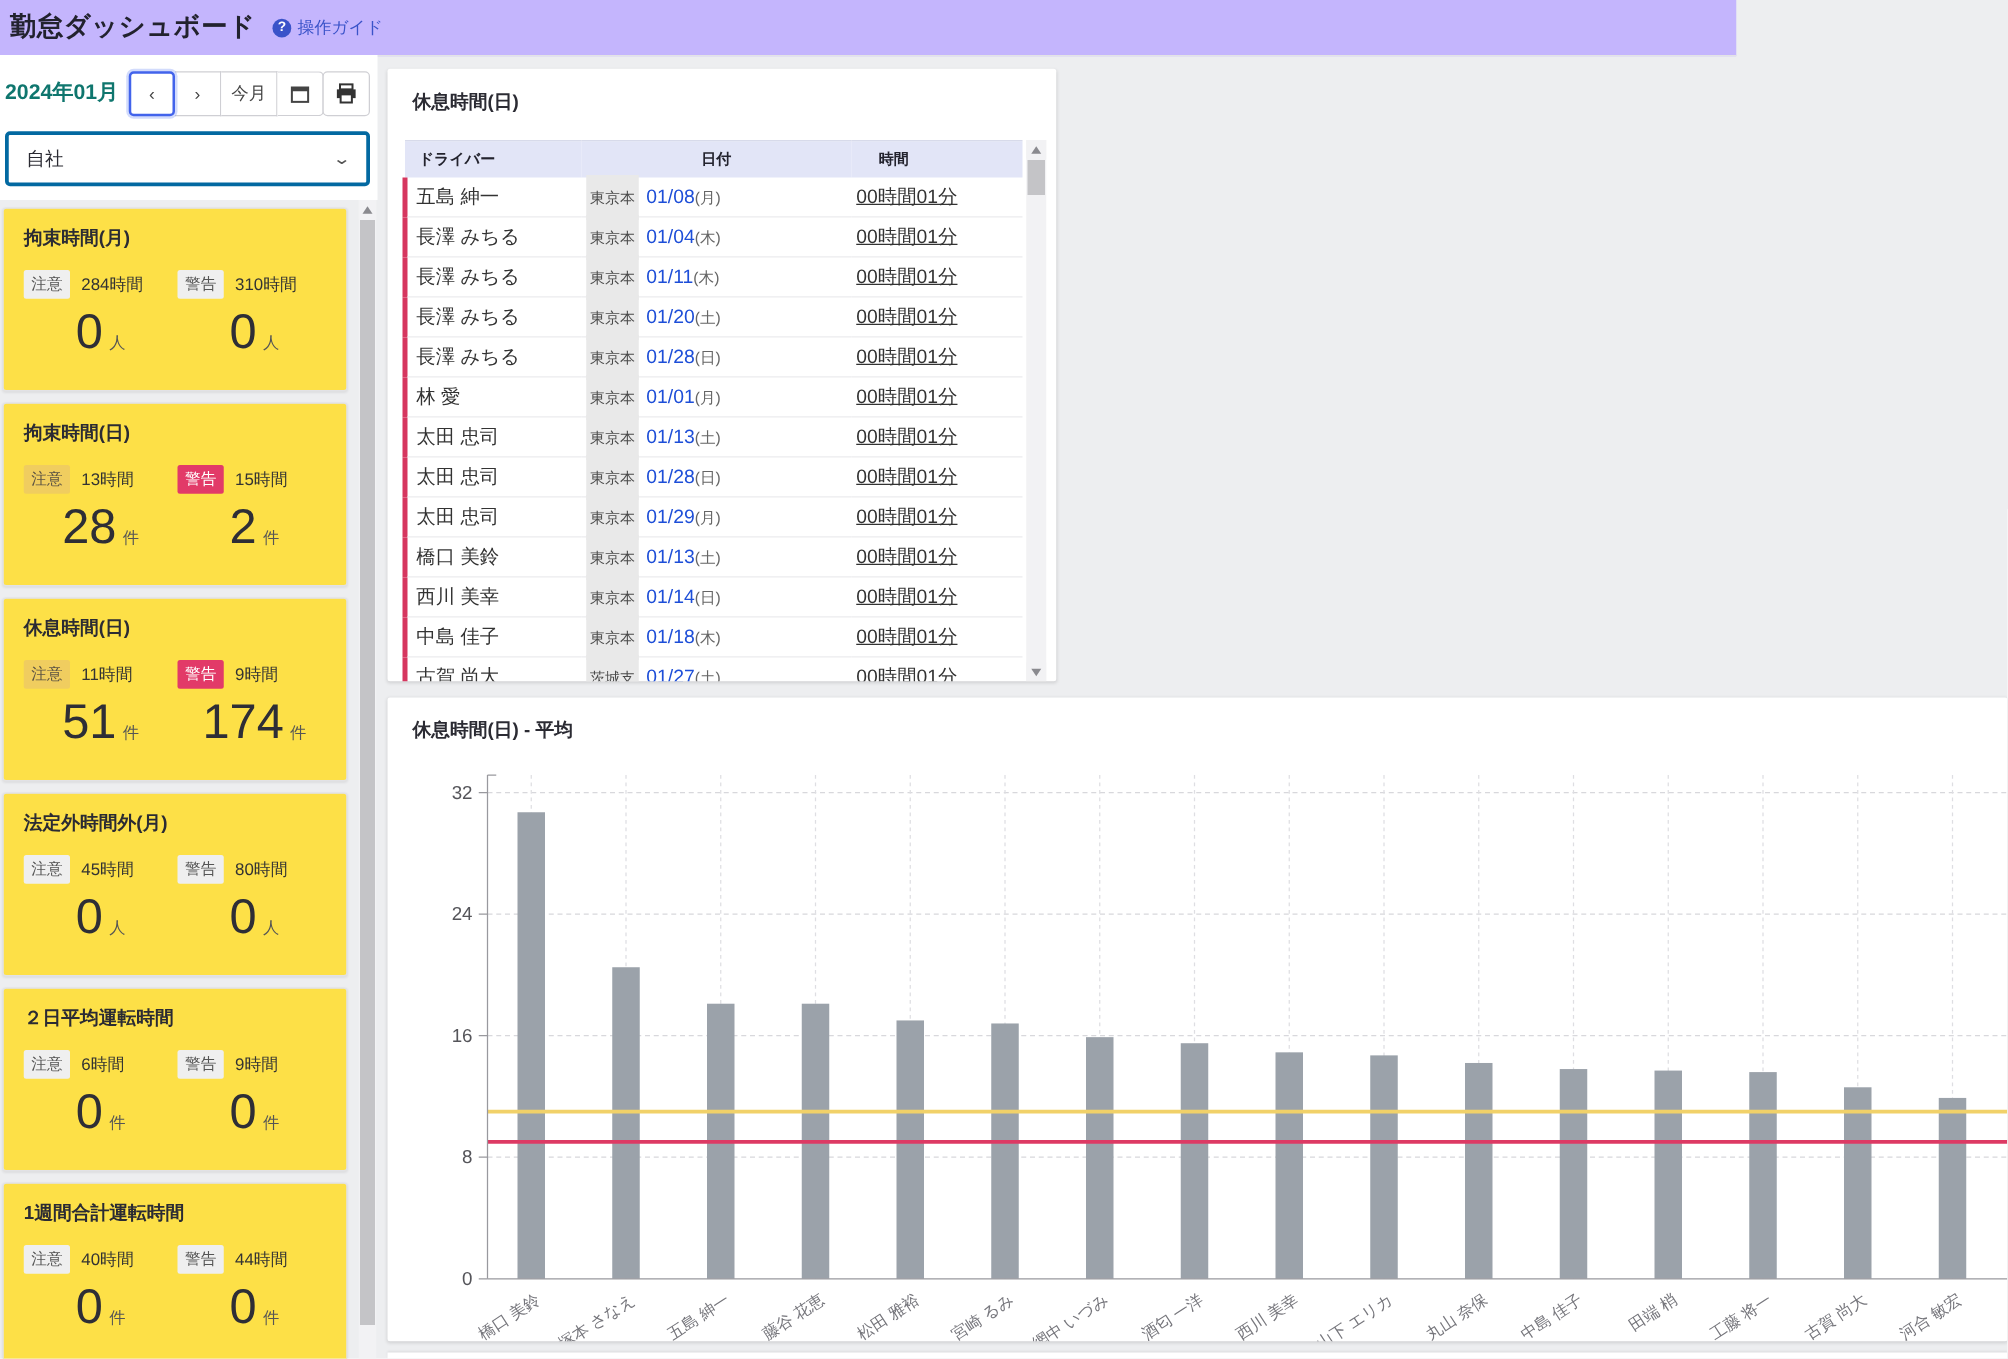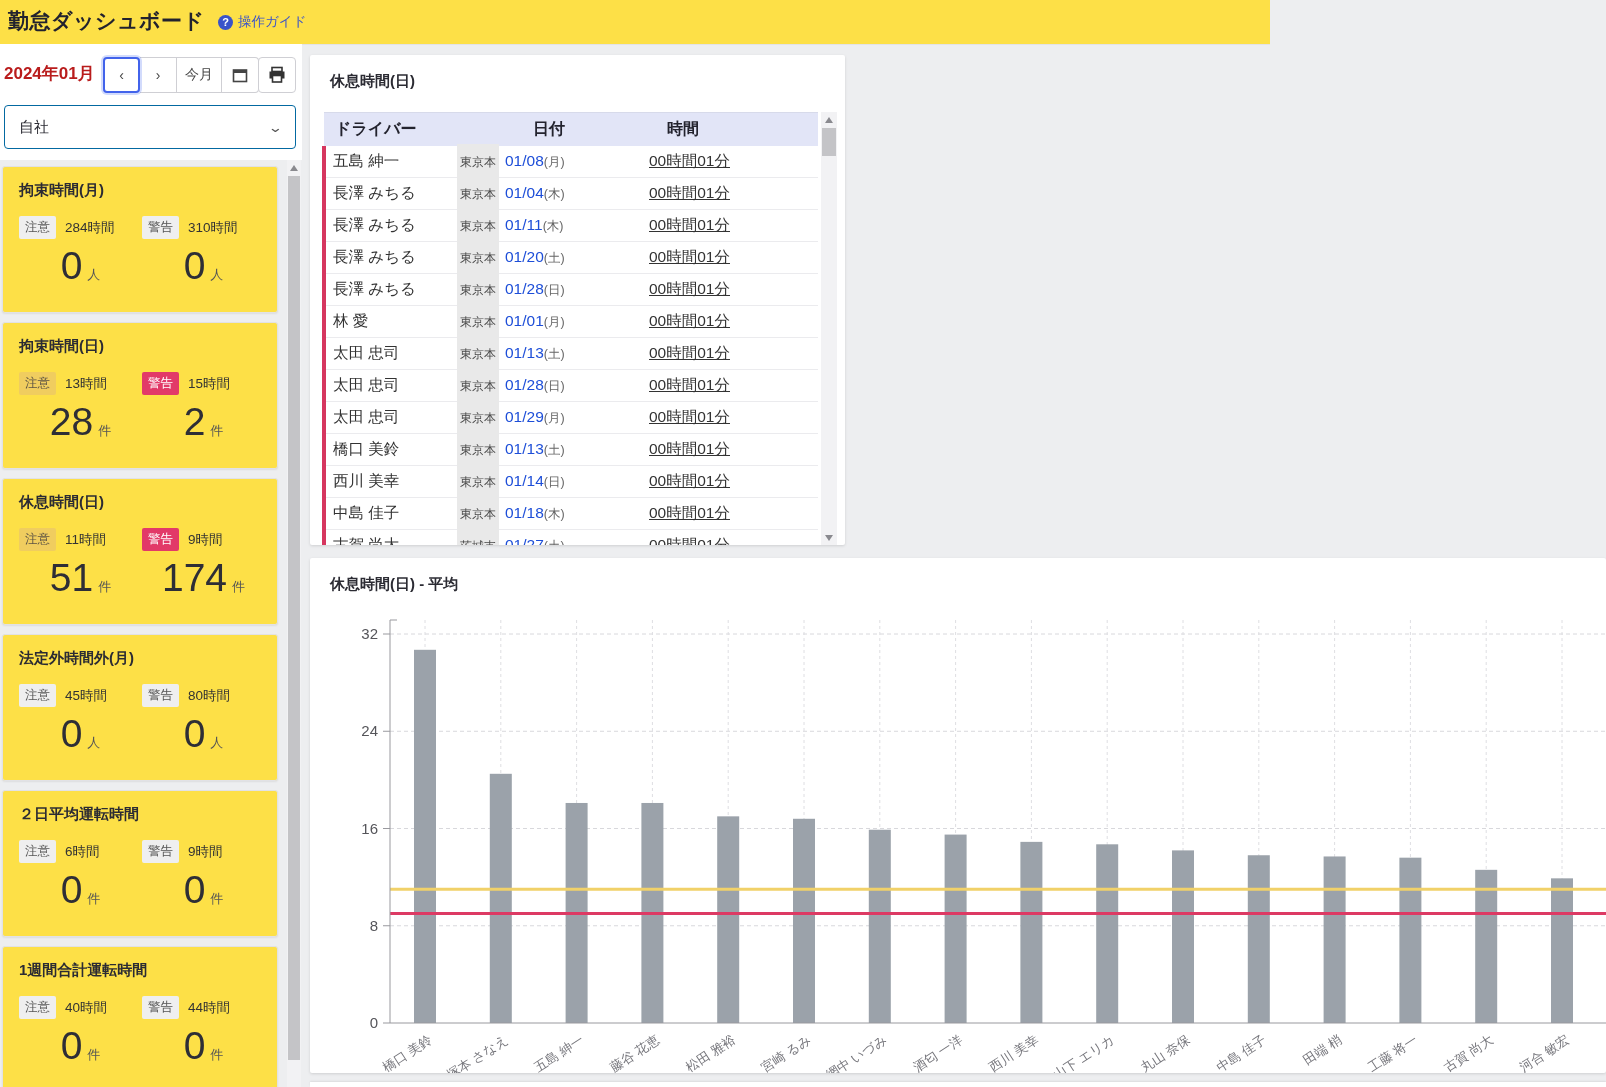--- a/index.html
+++ b/index.html
@@ -1,38 +1,38 @@
 <!DOCTYPE html>
 <html><head>
 <meta charset="utf-8">
 <style>
   html,body{margin:0;padding:0;}
   body{font-family:"Liberation Sans","DejaVu Sans",sans-serif;color:#2b2b33;}
   #app{position:relative;width:1606px;height:1087px;background:#edeef0;overflow:hidden;}
 
   
-  .topbar{position:absolute;left:0;top:0;width:1270px;height:44px;background:#fde047;border-bottom:1px solid #e3e3e6;}
+  .topbar{position:absolute;left:0;top:0;width:1389px;height:44px;background:#c4b5fd;border-bottom:1px solid #e3e3e6;}
   .page-title{position:absolute;left:8px;top:7px;font-size:21px;font-weight:bold;color:#22222e;letter-spacing:.5px;}
   .help{position:absolute;left:218px;top:13px;display:flex;align-items:center;gap:5px;cursor:pointer;}
   .help-q{width:15px;height:15px;border-radius:50%;background:#3a53c9;color:#fff;font-size:11px;font-weight:bold;
           display:flex;align-items:center;justify-content:center;}
   .help-label{color:#3a53c9;font-size:13.5px;}
 
   
   .side-top{position:absolute;left:0;top:44px;width:302px;height:116px;background:#fff;}
-  .month-label{position:absolute;left:4px;top:62px;font-size:17px;font-weight:bold;color:#b91c1c;}
+  .month-label{position:absolute;left:4px;top:62px;font-size:17px;font-weight:bold;color:#0f766e;}
   .btn-group{position:absolute;left:103px;top:57px;display:flex;height:36px;}
   .btn{background:#fff;border:1px solid #cfcfd4;border-left-width:0;min-width:37px;display:flex;align-items:center;
        justify-content:center;font-size:14px;color:#444;cursor:pointer;box-sizing:border-box;padding:0 8px;}
   .btn:first-child{border-left-width:1px;border-radius:4px 0 0 4px;}
   .btn:last-child{border-radius:0 4px 4px 0;}
   .btn.focused{border:2px solid #4263eb;border-radius:4px;box-shadow:0 0 0 2px rgba(76,110,245,.25);z-index:1;}
   .btn-print{position:absolute;left:258px;top:57px;width:38px;height:36px;background:#fff;border:1px solid #cfcfd4;
              border-radius:4px;display:flex;align-items:center;justify-content:center;cursor:pointer;box-sizing:border-box;}
-  .company-select{position:absolute;left:4px;top:105px;width:292px;height:44px;background:#fff;border:1px solid #0369a1;
+  .company-select{position:absolute;left:4px;top:105px;width:292px;height:44px;background:#fff;border:3px solid #0369a1;
              border-radius:4px;display:flex;align-items:center;padding:0 14px;box-sizing:border-box;font-size:15px;
              color:#2b2b33;cursor:pointer;justify-content:space-between;}
   .chev{font-size:13px;color:#555;transform:scaleX(1.4);}
 
   
   .cards{position:absolute;left:2px;top:166px;width:276px;}
   .card{background:#fde047;border:1px solid #e2e2e5;border-radius:3px;box-shadow:0 1px 2px rgba(0,0,0,.07);
         margin-bottom:9px;padding:14px 12px 16px 16px;box-sizing:border-box;height:147px;}
   .card h3{margin:0;font-size:15px;font-weight:bold;color:#2b2b33;}
   .metrics{display:flex;margin-top:16px;}
@@ -54,21 +54,21 @@
   .tri-up{width:0;height:0;border-left:4px solid transparent;border-right:4px solid transparent;border-bottom:6px solid #8a8a8f;}
   .tri-down{width:0;height:0;border-left:4px solid transparent;border-right:4px solid transparent;border-top:6px solid #8a8a8f;}
 
   
   .panel{position:absolute;background:#fff;box-shadow:0 1px 3px rgba(0,0,0,.13);border-radius:2px;}
   .panel-title{font-size:15px;font-weight:bold;color:#2b2b33;padding:17px 0 0 20px;}
 
   
   #table-panel{left:310px;top:55px;width:535px;height:490px;overflow:hidden;}
   .rest-table{position:absolute;left:12px;top:57px;width:496px;border-collapse:collapse;table-layout:fixed;}
-  .rest-table th{background:#e2e5f7;font-size:16px;font-weight:bold;color:#23232e;padding:6px 0;border-top:1px solid #d7daea;}
+  .rest-table th{background:#e2e5f7;font-size:12px;font-weight:bold;color:#23232e;padding:6px 12px;border-top:1px solid #d7daea;}
   .rest-table th.c-driver{text-align:left;padding-left:11px;width:118px;}
   .rest-table th.c-date{width:192px;text-align:center;}
   .rest-table th.c-time{text-align:left;padding-left:22px;}
   .rest-table td{border-bottom:1px solid #ebebee;padding:5px 4px;font-size:15.5px;color:#333;height:21px;}
   .rest-table tbody tr td:first-child{border-left:4px solid #d6365f;padding-left:7px;}
   .office-badge{font-size:12px;background:#e9e9e9;color:#4a4a4a;padding:11px 3px;margin-right:6px;}
   .date-num{font-size:15.5px;color:#1d4ed8;}
   .weekday{font-size:12.5px;color:#666;}
   .td-time{padding-left:22px;text-decoration:underline;}
 

